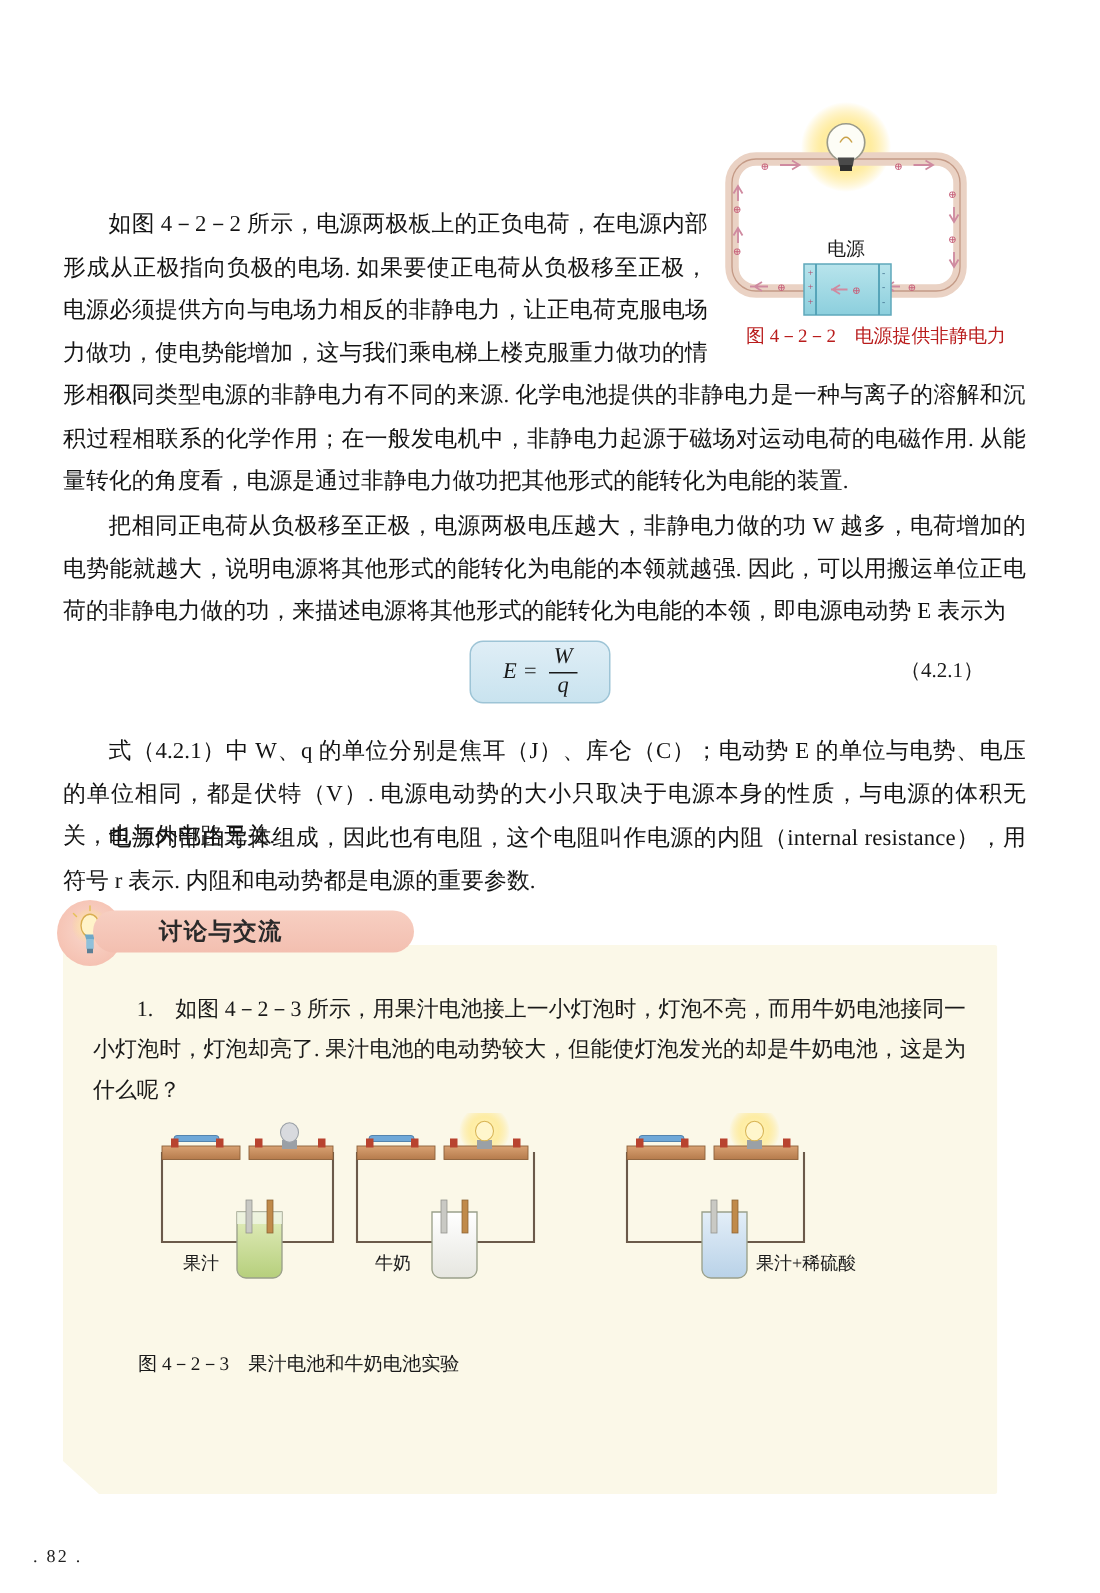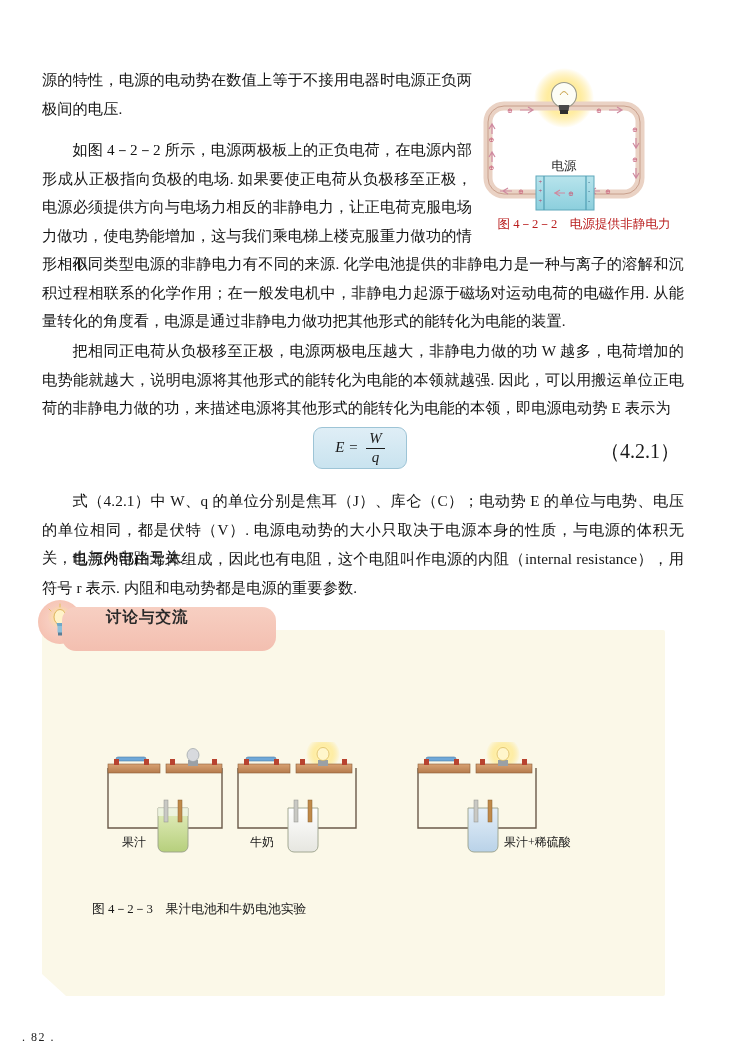--- a/index.html
+++ b/index.html
@@ -74,41 +74,42 @@
     text-align: center;
     line-height: 1.05;
     margin-left: 4px;
   }
   .frac .num { display:block; border-bottom: 1px solid #1a1a1a; padding: 0 3px 1px 3px; }
   .frac .den { display:block; padding-top: 1px; }
   #formula-text { font-size: 15px; font-style: italic; }
   #formula-number {
     position: absolute;
     left: 600px; top: 438px;
-    font-size: 20px;
+    font-size: 14px;
   }
 
   
   #discussion-panel {
     position: absolute;
     left: 42px; top: 630px;
     width: 623px; height: 366px;
     background: #fbf8e8;
     border-radius: 2px;
     clip-path: polygon(0 0, 100% 0, 100% 100%, 24px 100%, 0 calc(100% - 22px));
   }
   #discussion-header {
     position: absolute;
     left: 62px; top: 607px;
-    height: 44px;
+    height: 28px;
     min-width: 148px;
     padding: 0 22px 0 44px;
     background: linear-gradient(180deg,#f7cfc2 0%, #f3bfb0 100%);
     border-radius: 14px;
     display: flex;
+    align-items: center;
   }
   #discussion-title {
     font-size: 15.5px;
     font-weight: bold;
     color: #2a2a2a;
     letter-spacing: 1px;
     white-space: nowrap;
   }
   #bulb-badge {
     position: absolute;
@@ -149,21 +150,20 @@
     font-size: 12px;
     color: #202020;
     letter-spacing: 1.5px;
   }
 </style>
 </head>
 <body>
 
 <div class="page">
 
-  <div class="para" id="para-1">源的特性，电源的电动势在数值上等于不接用电器时电源正负两极间的电压.</div>
   <div class="para indent" id="para-2">如图 4－2－2 所示，电源两极板上的正负电荷，在电源内部形成从正极指向负极的电场. 如果要使正电荷从负极移至正极，电源必须提供方向与电场力相反的非静电力，让正电荷克服电场力做功，使电势能增加，这与我们乘电梯上楼克服重力做功的情形相似.</div>
   <div class="para indent" id="para-3">不同类型电源的非静电力有不同的来源. 化学电池提供的非静电力是一种与离子的溶解和沉积过程相联系的化学作用；在一般发电机中，非静电力起源于磁场对运动电荷的电磁作用. 从能量转化的角度看，电源是通过非静电力做功把其他形式的能转化为电能的装置.</div>
   <div class="para indent" id="para-4">把相同正电荷从负极移至正极，电源两极电压越大，非静电力做的功 W 越多，电荷增加的电势能就越大，说明电源将其他形式的能转化为电能的本领就越强. 因此，可以用搬运单位正电荷的非静电力做的功，来描述电源将其他形式的能转化为电能的本领，即电源电动势 E 表示为</div>
   <div class="para indent" id="para-5">式（4.2.1）中 W、q 的单位分别是焦耳（J）、库仑（C）；电动势 E 的单位与电势、电压的单位相同，都是伏特（V）. 电源电动势的大小只取决于电源本身的性质，与电源的体积无关，也与外电路无关.</div>
   <div class="para indent" id="para-6">电源内部由导体组成，因此也有电阻，这个电阻叫作电源的内阻（internal resistance），用符号 r 表示. 内阻和电动势都是电源的重要参数.</div>
 
   <svg id="fig-422" viewBox="0 0 212 152">
     <defs>
       <radialGradient id="glow422" cx="50%" cy="50%" r="50%">
         <stop offset="0%" stop-color="#fff6c4" stop-opacity="1"></stop>
@@ -281,20 +281,21 @@
           <path d="M11 9 l2 2"></path>
           <path d="M33 9 l-2 2"></path>
       </g>
     </svg>
   </div>
 
   <div id="discussion-header">
     <span id="discussion-title">讨论与交流</span>
   </div>
 
+  <div class="q-text" id="question-1">1.　如图 4－2－3 所示，用果汁电池接上一小灯泡时，灯泡不亮，而用牛奶电池接同一小灯泡时，灯泡却亮了. 果汁电池的电动势较大，但能使灯泡发光的却是牛奶电池，这是为什么呢？</div>
 
   <svg id="fig-423" viewBox="0 0 268 122">
     <defs>
       <linearGradient id="board1" x1="0" y1="0" x2="0" y2="1">
         <stop offset="0%" stop-color="#d9a273"></stop>
         <stop offset="100%" stop-color="#b57b4c"></stop>
       </linearGradient>
       <radialGradient id="glowB" cx="50%" cy="50%" r="50%">
         <stop offset="0%" stop-color="#fff7c8" stop-opacity="1"></stop>
         <stop offset="55%" stop-color="#ffe887" stop-opacity="0.7"></stop>

